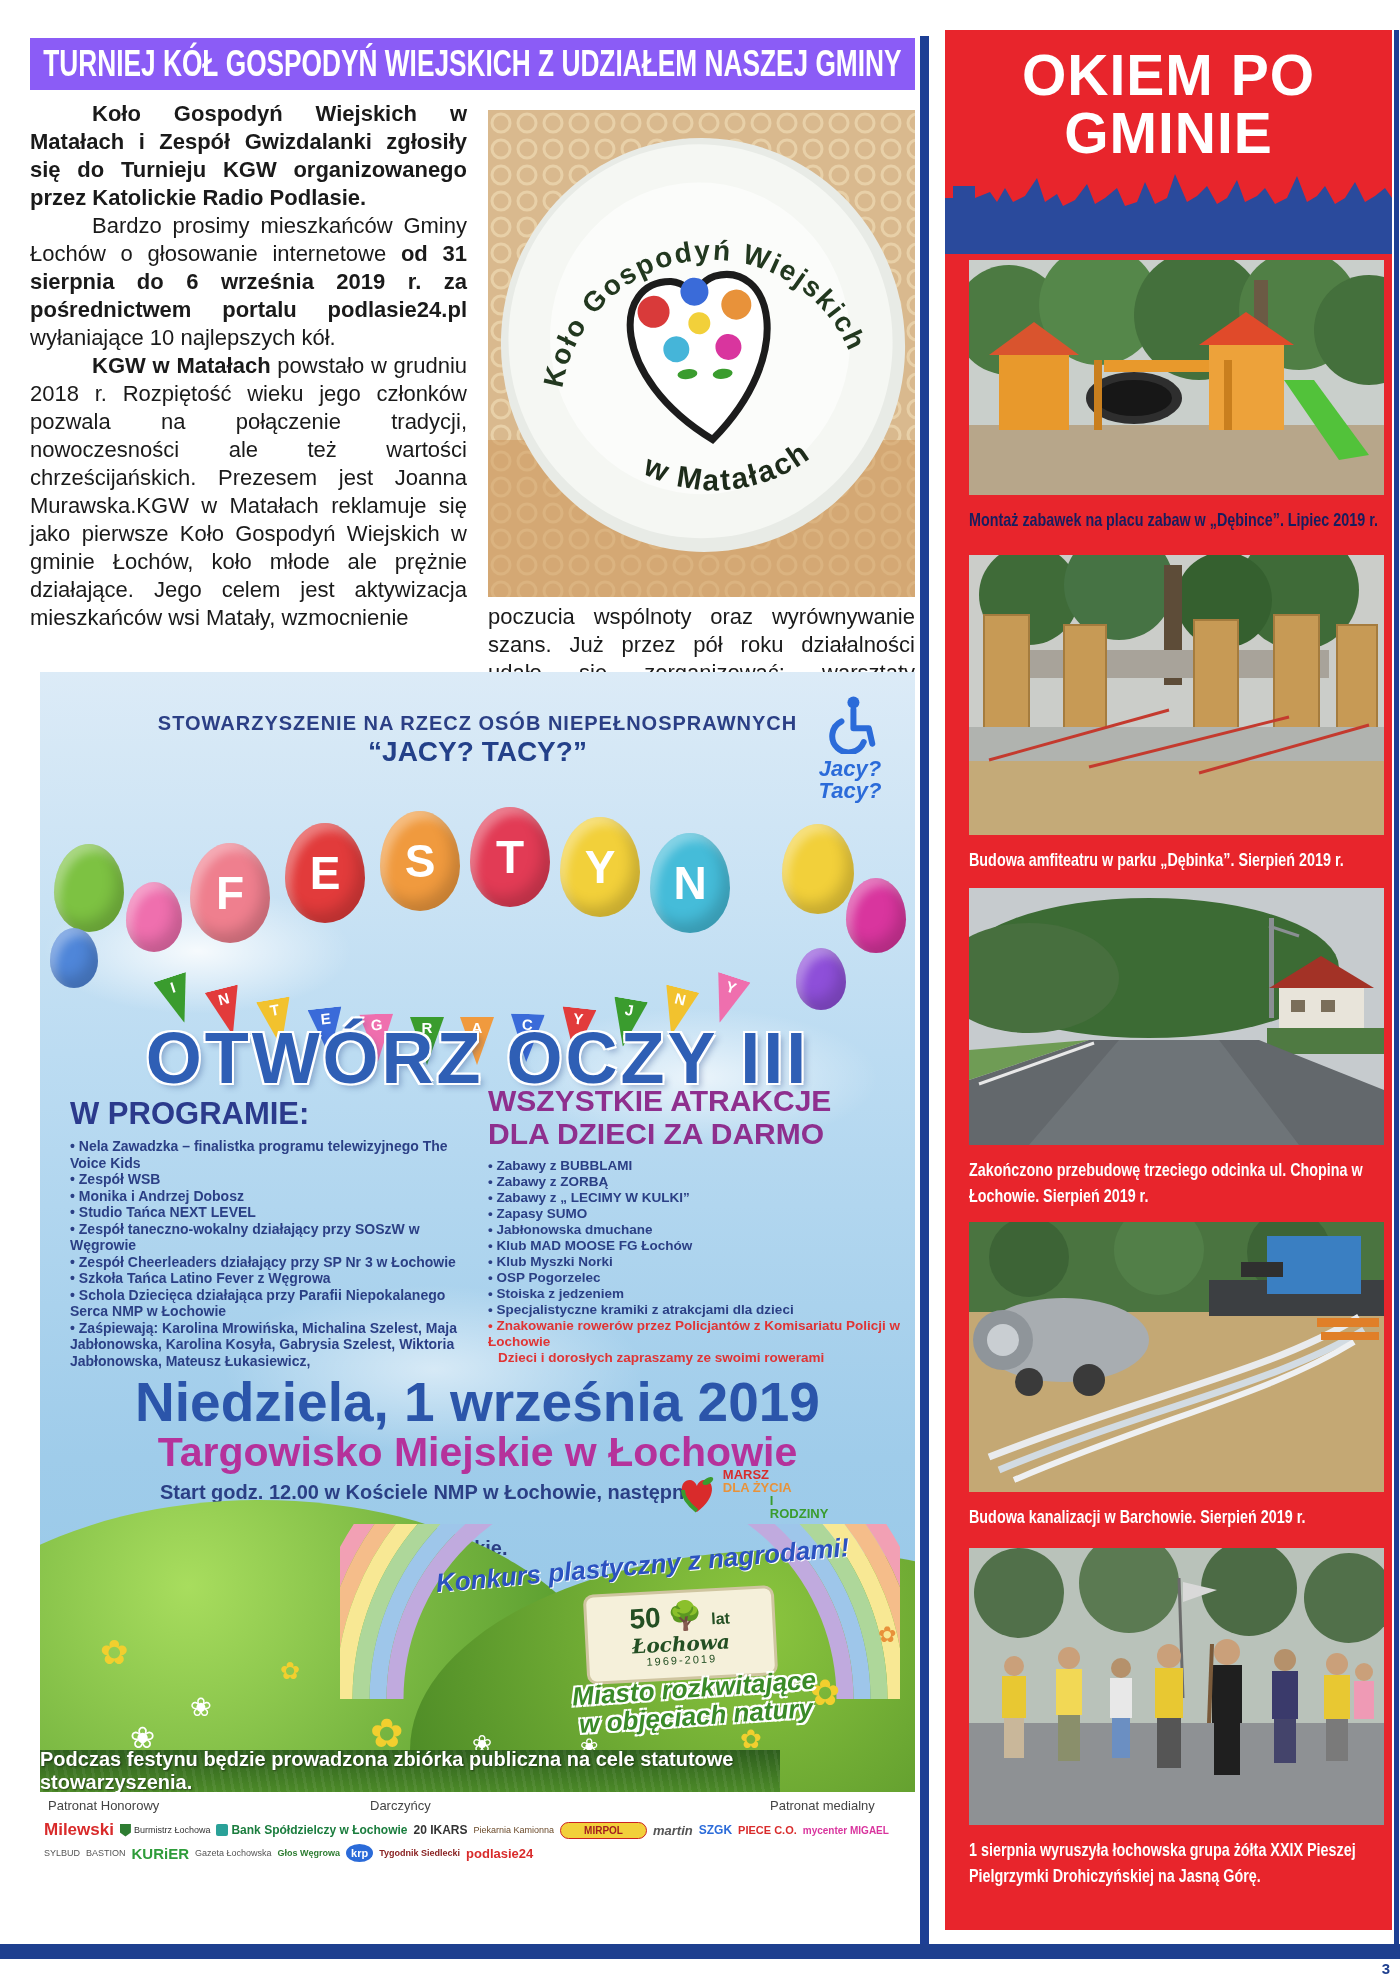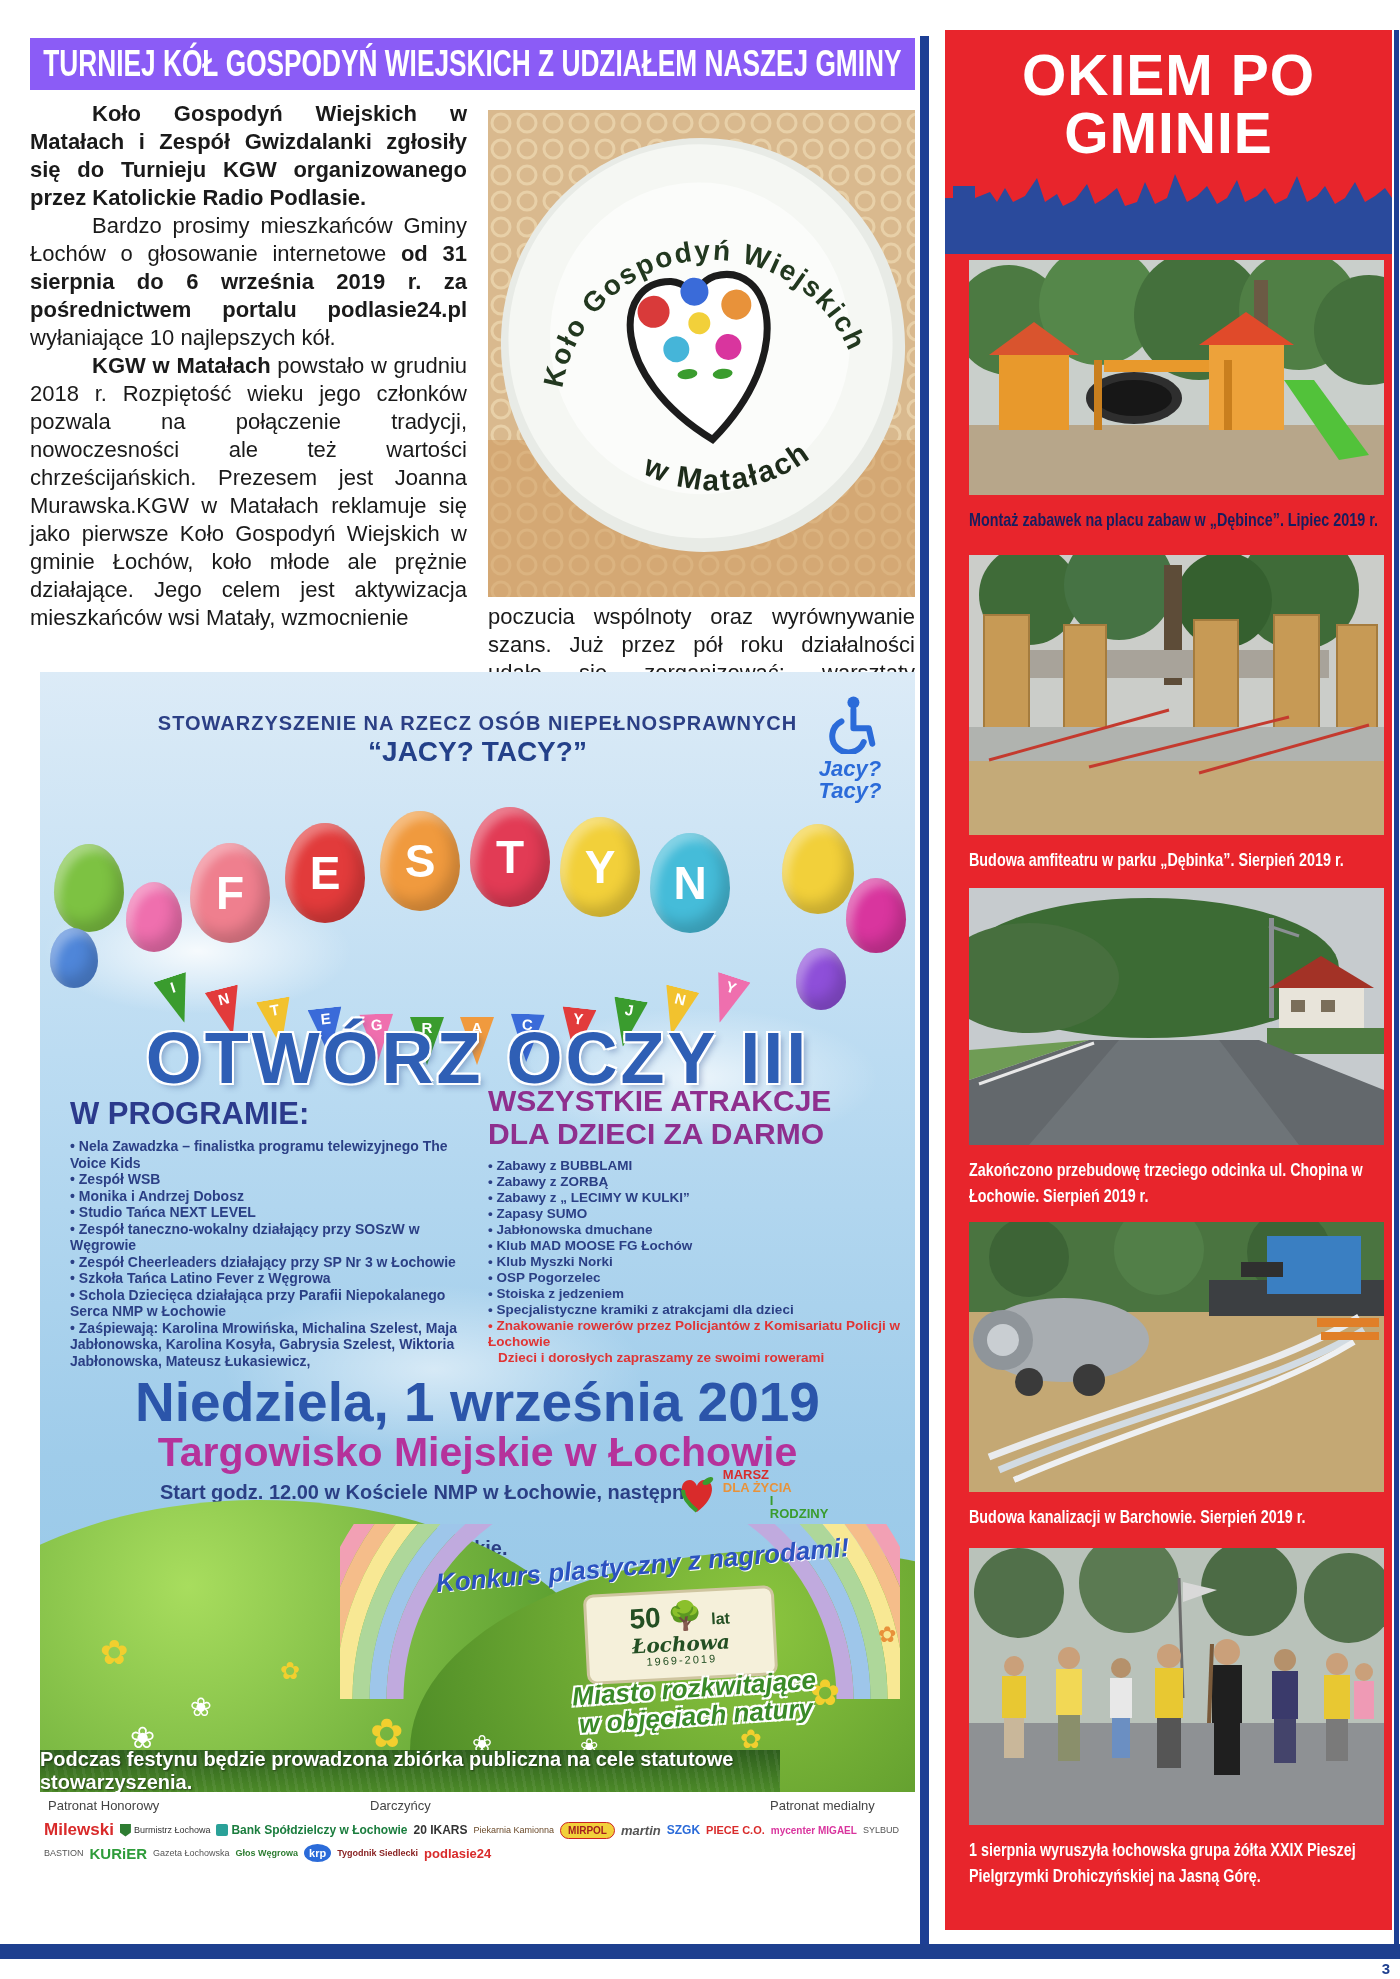--- a/index.html
+++ b/index.html
@@ -96,21 +96,21 @@
   .chip{white-space:nowrap;}
   .c0{color:#d92b2b;font-weight:800;font-size:17px;}
   .c1{color:#333;font-size:9px;display:flex;align-items:center;gap:3px;}
   .c1::before{content:"";display:inline-block;width:11px;height:13px;background:#2e7d32;
      clip-path:polygon(0 0,100% 0,100% 70%,50% 100%,0 70%);}
   .c2{color:#1b7d3e;font-weight:700;font-size:12px;display:flex;align-items:center;gap:3px;}
   .c2::before{content:"";display:inline-block;width:12px;height:12px;background:#2aa198;border-radius:2px;}
   .c3{color:#333;font-weight:700;font-size:12px;}
   .c4{color:#6b4a2a;font-size:9px;}
   .c5{background:#f2d03a;border:1px solid #c22;color:#a31f1f;font-weight:800;font-size:10px;
-      padding:2px 7px;border-radius:9px;}
+      padding:2px 23px;border-radius:9px;}
   .c6{color:#555;font-weight:700;font-style:italic;font-size:13px;}
   .c7{color:#2b6bd9;font-weight:800;font-size:12px;}
   .c8{color:#d92b2b;font-weight:800;font-size:11px;}
   .c9{color:#d9359e;font-weight:800;font-size:10px;}
   .c10,.c11,.c13,.c16{color:#555;font-size:9px;}
   .c12{color:#2e9c3a;font-weight:800;font-size:15px;}
   .c14{color:#2e7d32;font-weight:700;font-size:9px;}
   .c15{background:#2b6bd9;color:#fff;font-weight:800;font-size:11px;padding:3px 5px;border-radius:50%;}
   .c16{color:#8a2222;font-weight:700;}
   .c17{color:#d92b2b;font-weight:800;font-size:13px;}

